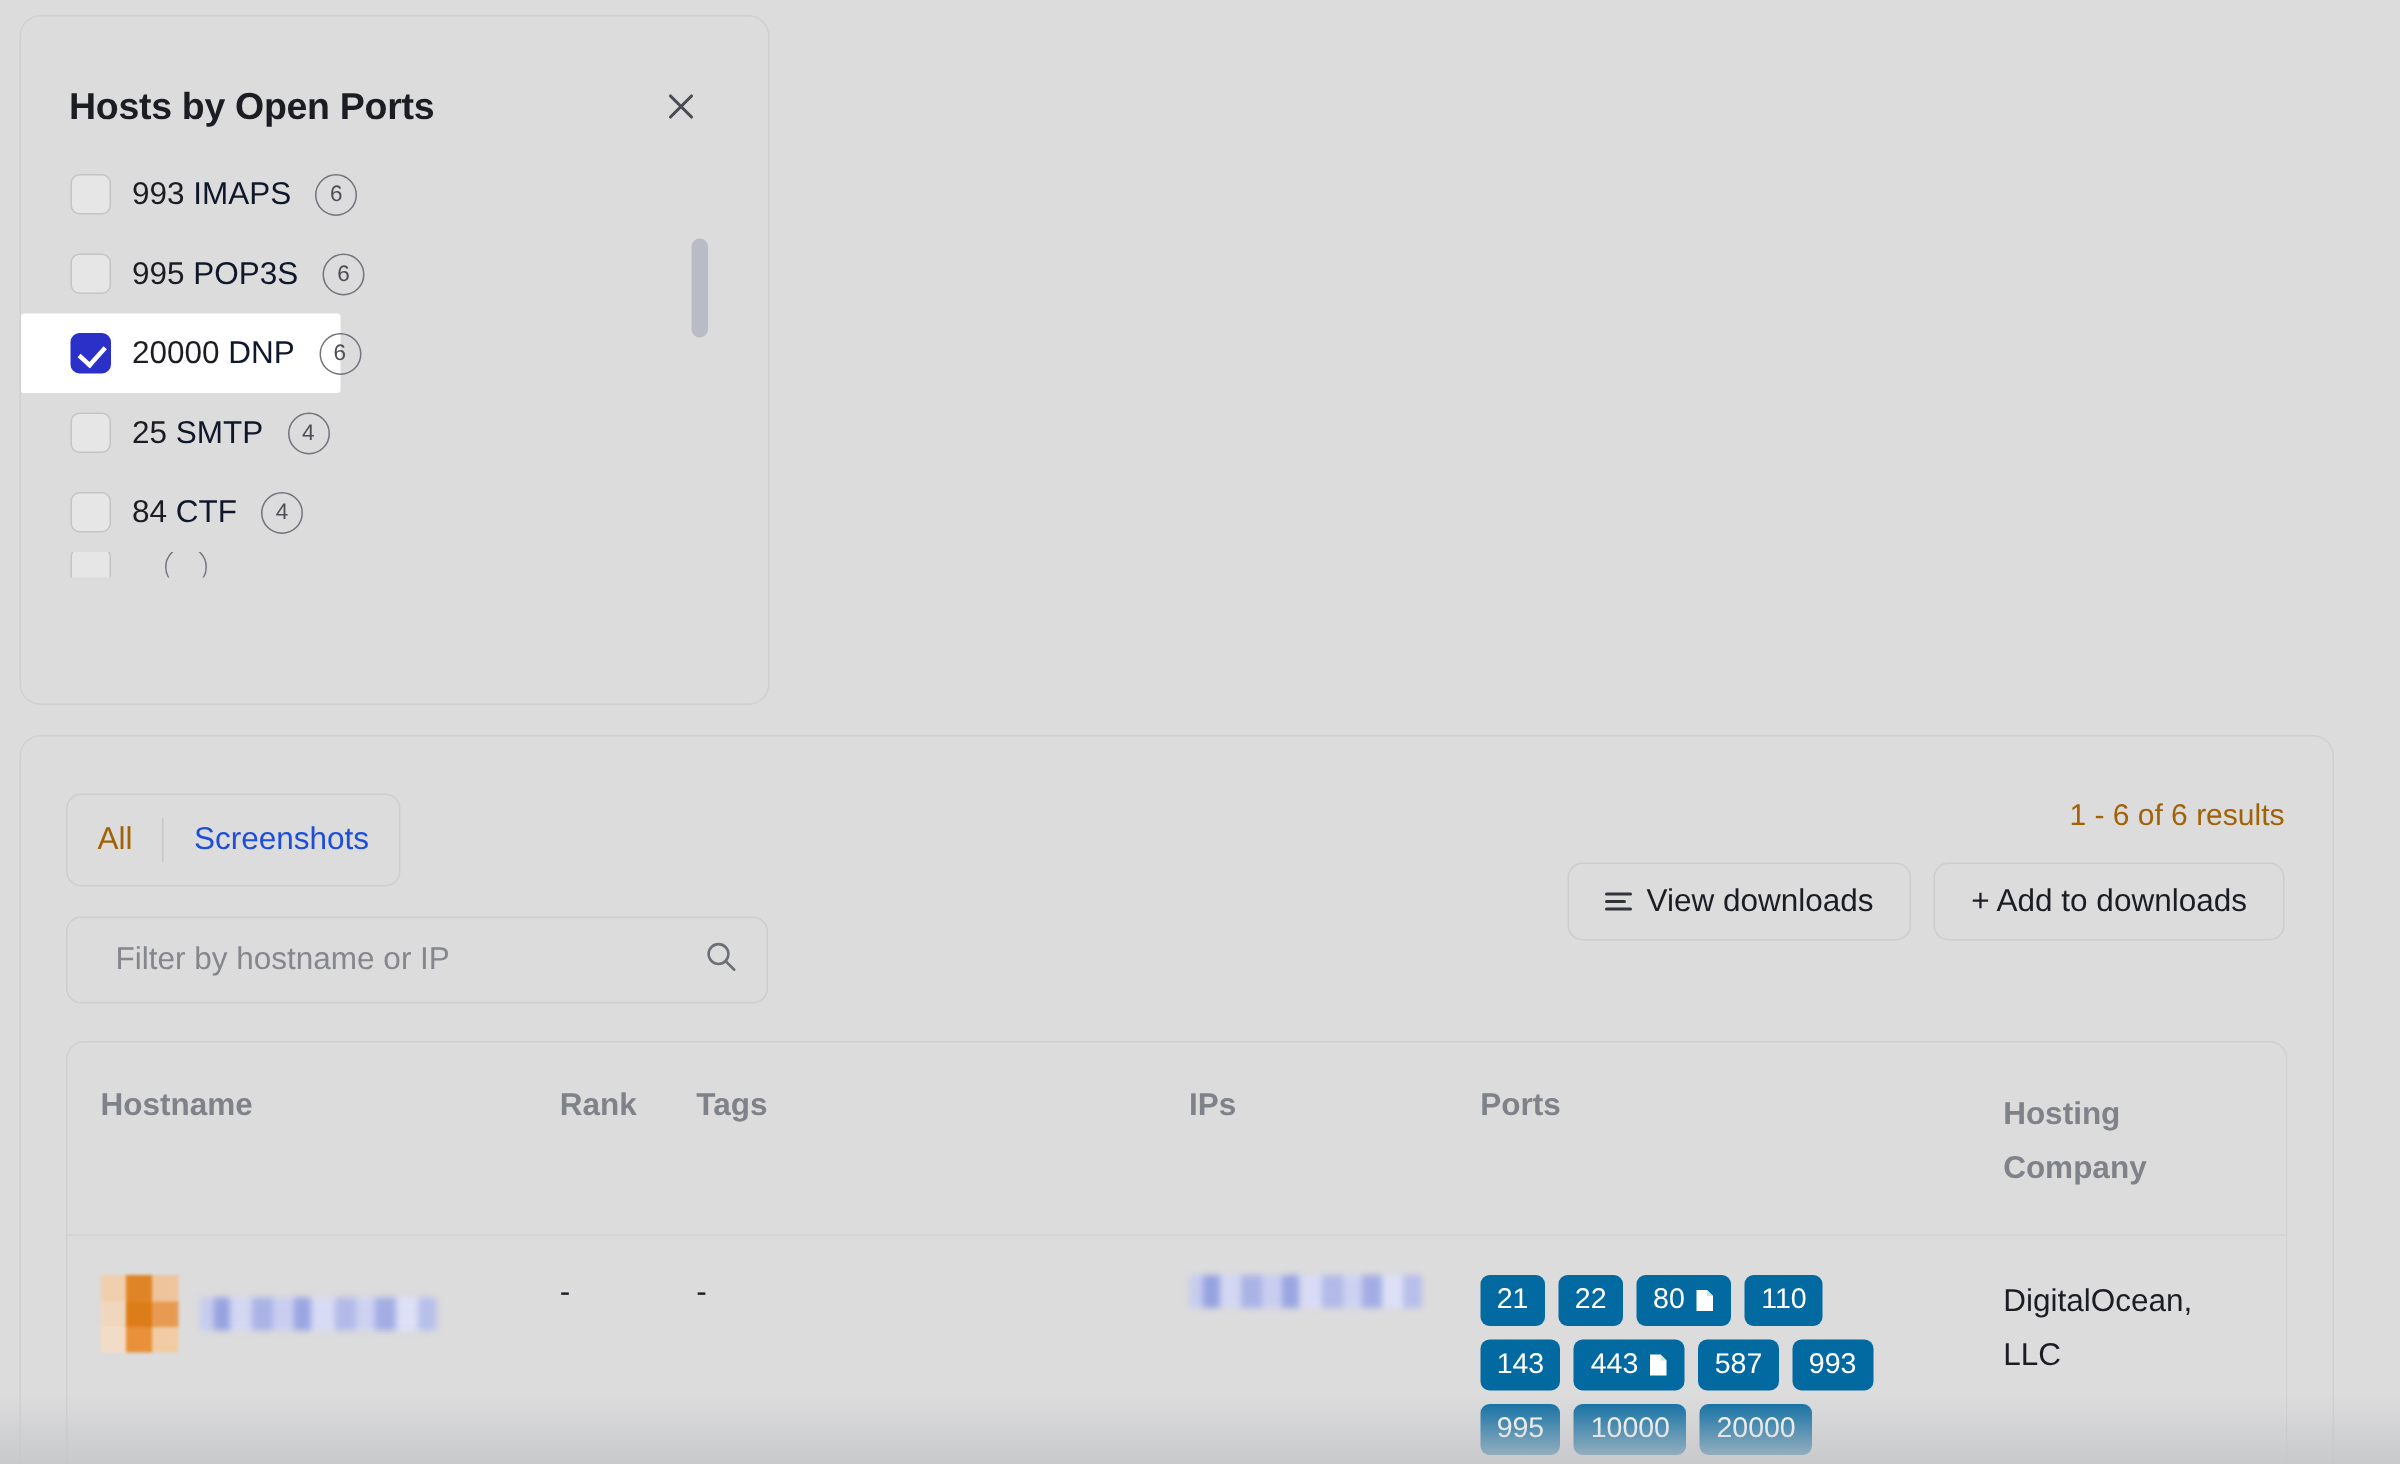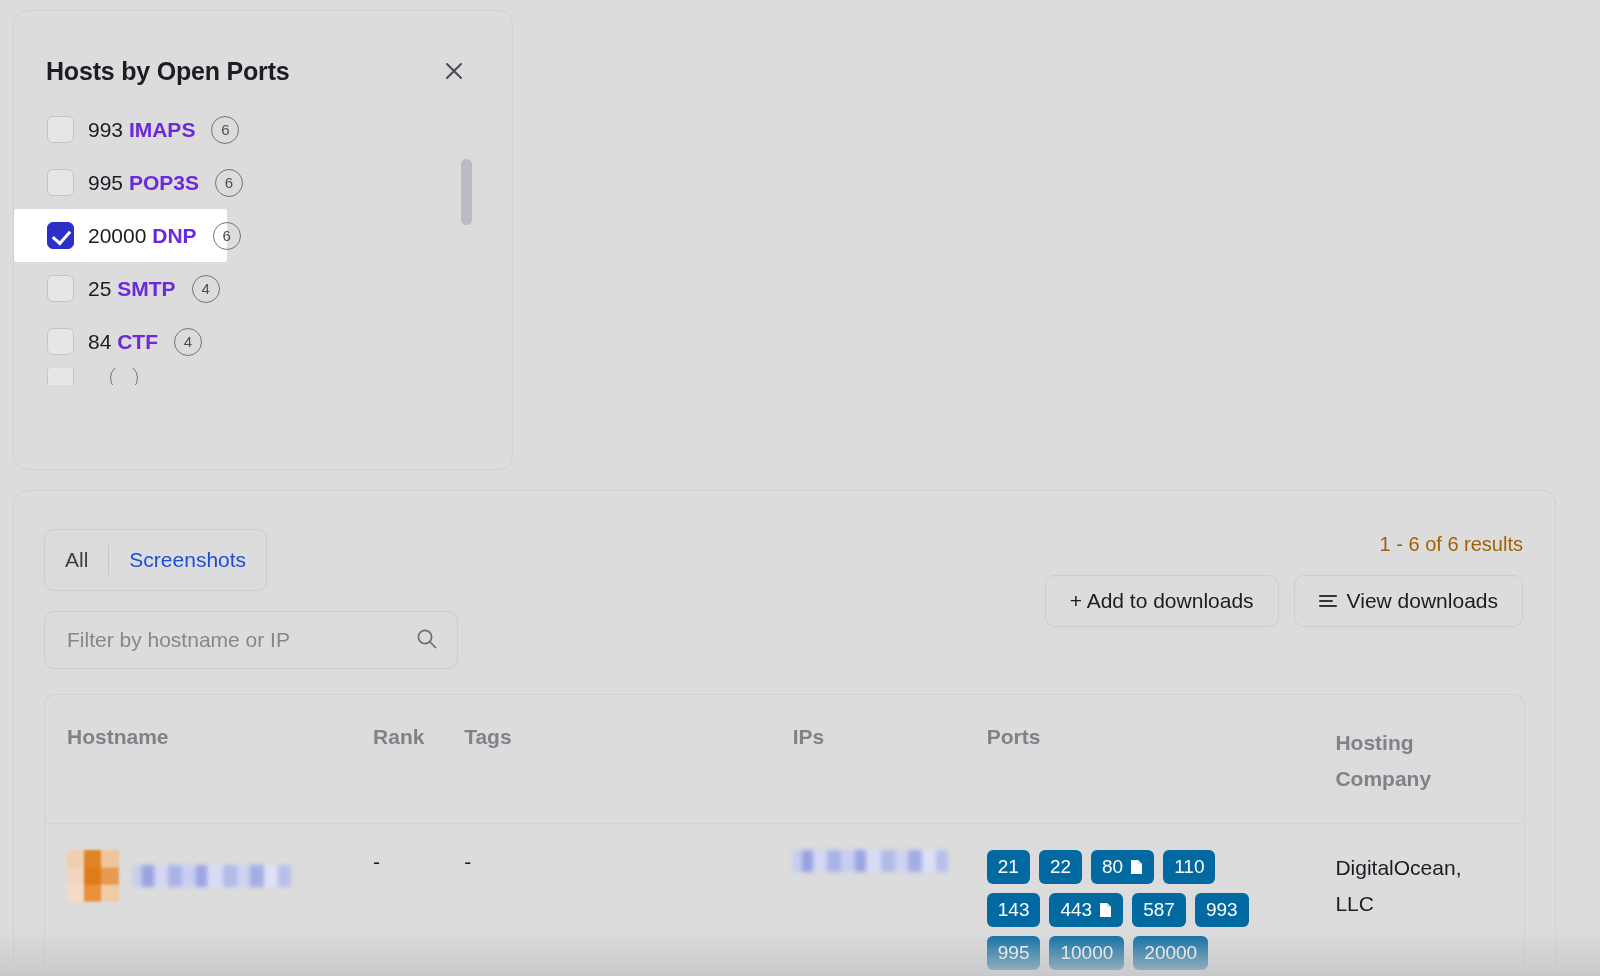--- a/index.html
+++ b/index.html
@@ -106,21 +106,21 @@
     border-width: 0 3.5px 3.5px 0;
     transform: rotate(42deg);
   }
 
   .facet-label {
     font-size: 21px;
     white-space: nowrap;
     line-height: 27px;
   }
   .facet-port { color: #1b1d23; }
-  .facet-svc { color: #6d28d9; font-weight: bold; }
+  .facet-svc { color: #0f172a; }
 
   .count-badge {
     width: 28px;
     height: 28px;
     border-radius: 50%;
     border: 1.4px solid #72747c;
     color: #4c4e55;
     font-size: 15px;
     display: flex;
     align-items: center;
@@ -181,21 +181,21 @@
     border: 1px solid #cccdd0;
     border-radius: 10px;
   }
   .seg-item {
     font-size: 21px;
     padding: 0 20px;
     line-height: 60px;
     cursor: pointer;
     color: #1d4ed8;
   }
-  .seg-item.active { color: #404040; }
+  .seg-item.active { color: #a16207; }
   .seg-div { width: 1px; height: 30px; background: #c6c7ca; }
 
   .results-count {
     position: absolute;
     right: 32px;
     top: 42px;
     font-size: 20px;
     color: #a16207;
   }
 
@@ -236,27 +236,27 @@
     border-radius: 1px;
   }
   .list-icon i:nth-child(1) { width: 18px; }
   .list-icon i:nth-child(2) { width: 14px; }
   .list-icon i:nth-child(3) { width: 18px; }
 
   .filter-box {
     position: absolute;
     left: 30px;
     top: 120px;
-    width: 414px;
+    width: 468px;
     height: 58px;
     border: 1px solid #cccdd0;
     border-radius: 10px;
     display: flex;
     align-items: center;
-    padding: 0 18px 0 22px;
+    padding: 0 18px 0 32px;
     cursor: text;
   }
   .filter-input {
     flex: 1;
     border: none;
     outline: none;
     background: transparent;
     font-family: inherit;
     font-size: 21px;
     color: #1b1d23;
@@ -424,29 +424,29 @@
   <div class="seg-control">
     <div class="seg-item active">All</div>
     <div class="seg-div"></div>
     <div class="seg-item">Screenshots</div>
   </div>
 
   <div class="results-count">1 - 6 of 6 results</div>
 
   <div class="actions">
     <button class="action-btn">
-      <span>+ Add to downloads</span>
-    </button>
-    <button class="action-btn">
       <span class="list-icon">
           <i></i>
           <i></i>
           <i></i>
         </span>
       <span>View downloads</span>
+    </button>
+    <button class="action-btn">
+      <span>+ Add to downloads</span>
     </button>
   </div>
 
   <div class="filter-box">
     <input class="filter-input" type="text" placeholder="Filter by hostname or IP" style="">
     <span>
       <svg width="25" height="25" viewBox="0 0 25 25" aria-hidden="true">
         <circle cx="11" cy="11" r="6.6" stroke="#6d6f77" stroke-width="1.7" fill="none"></circle>
         <path d="M16 16 L21.5 21.5" stroke="#6d6f77" stroke-width="1.7" stroke-linecap="round"></path>
       </svg>

